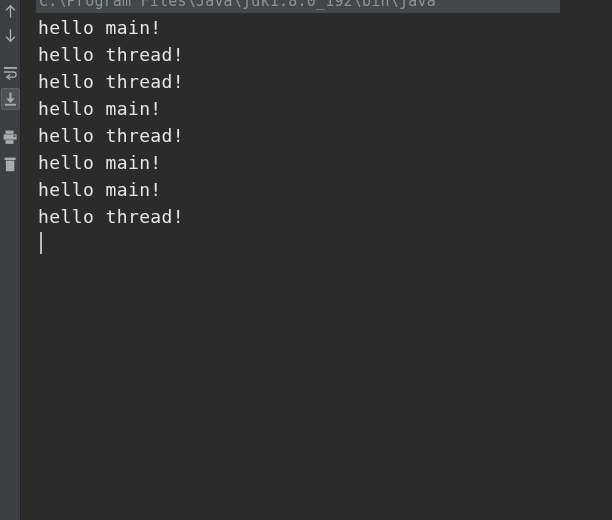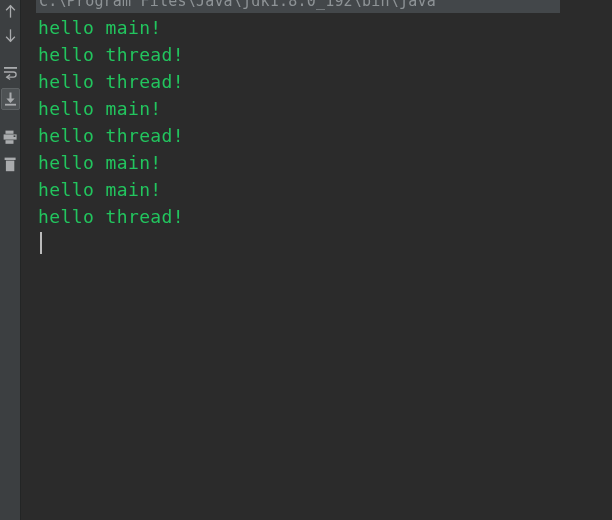--- a/index.html
+++ b/index.html
@@ -98,21 +98,21 @@
     left: 17px;
     top: 14px;
     right: 0;
     bottom: 0;
   }
 
   .line {
     height: 27px;
     line-height: 27px;
     font-size: 18px;
-    color: #22c55e;
+    color: #e5e5e5;
     white-space: pre;
     letter-spacing: 0.4px;
   }
 
   #caret-line {
     position: relative;
     height: 27px;
   }
 
   #caret {

